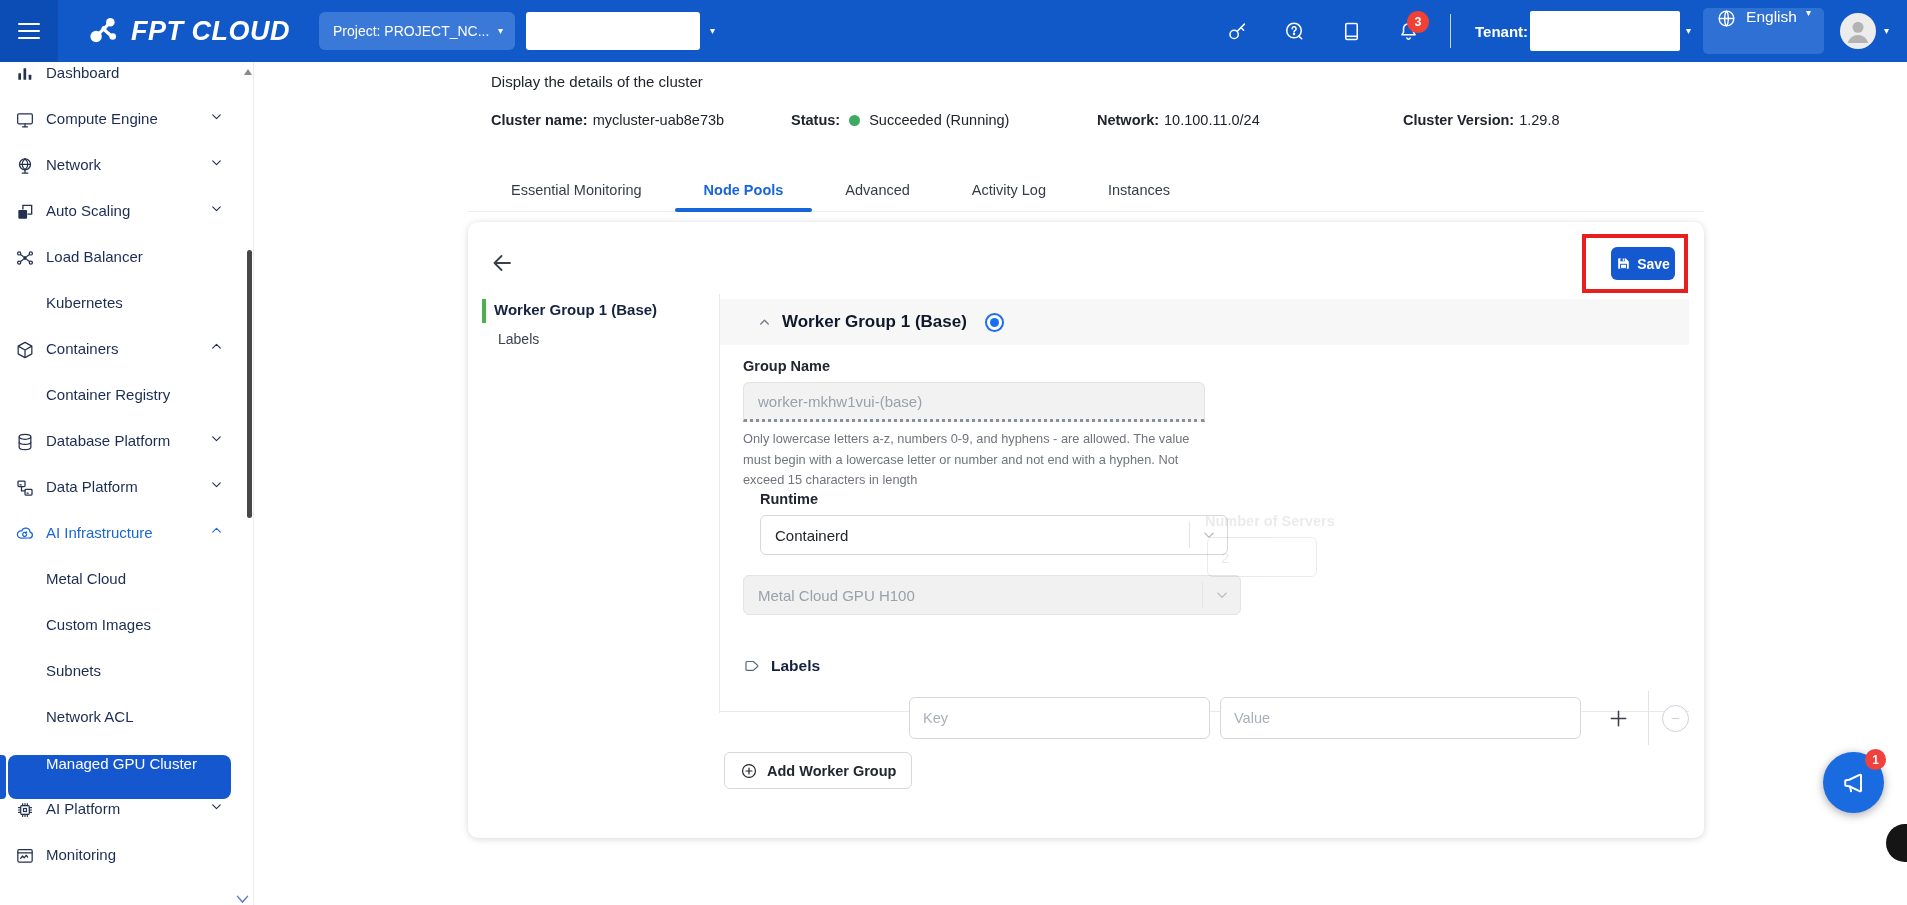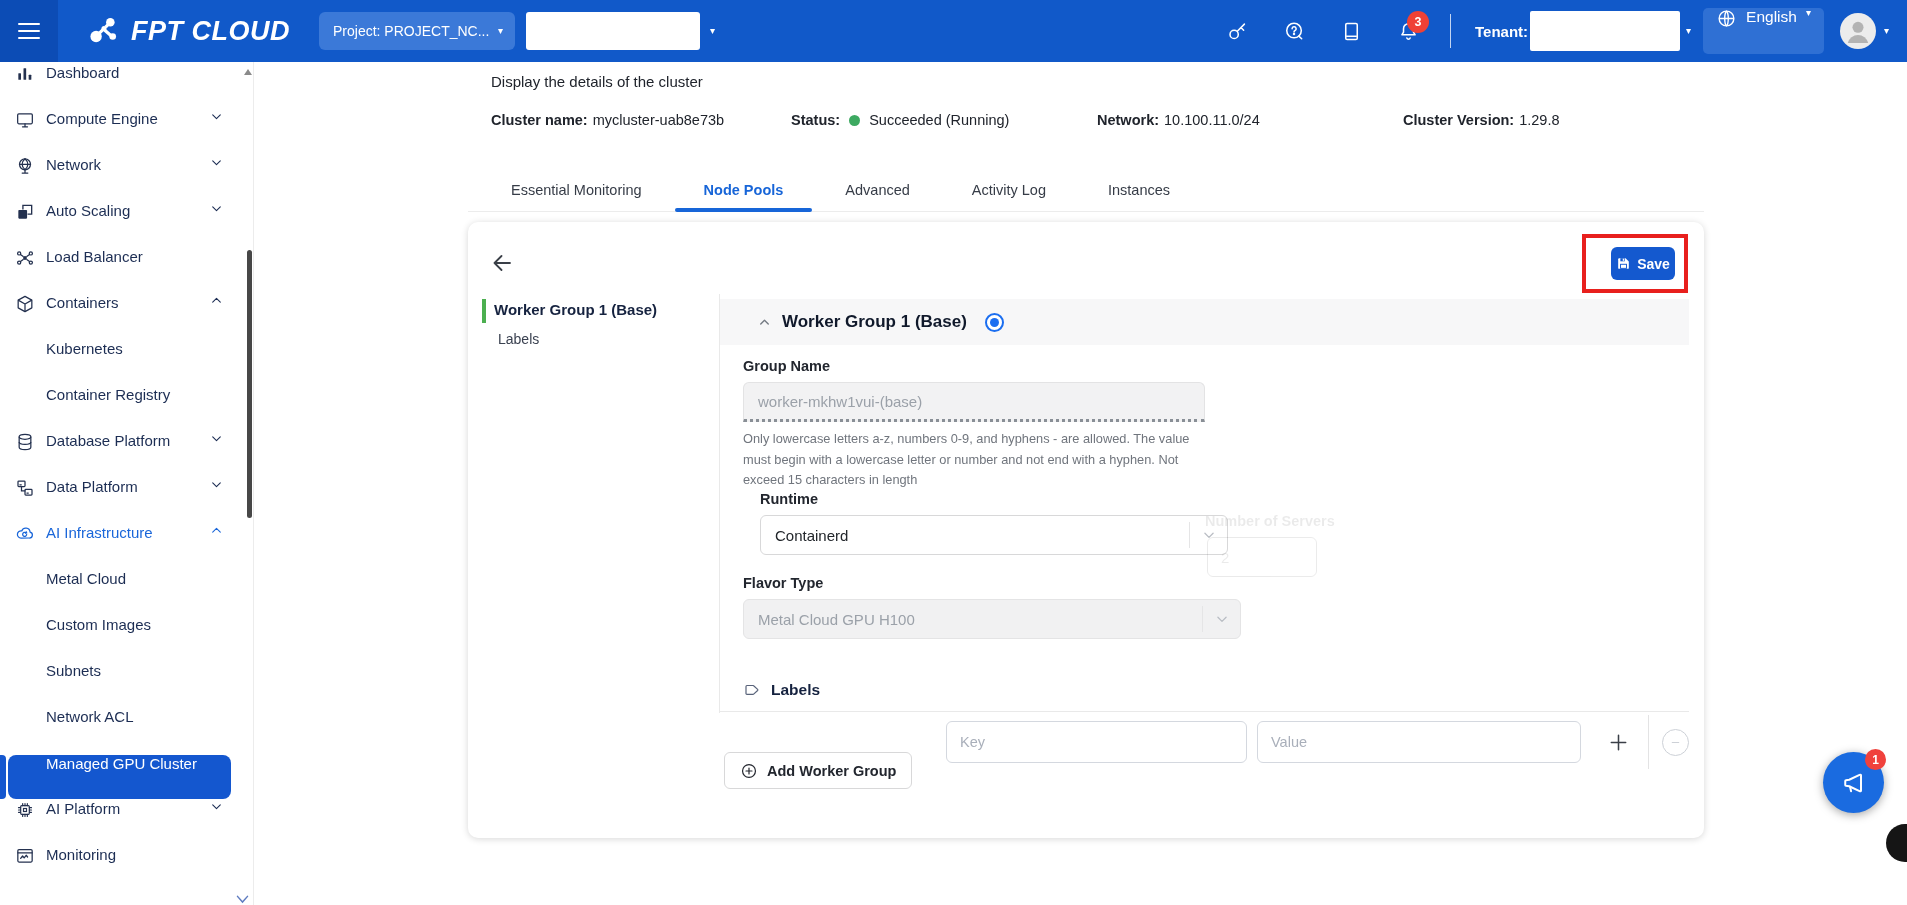--- a/index.html
+++ b/index.html
@@ -127,21 +127,21 @@
                  border-radius:6px; display:flex; align-items:center; padding-left:13px;
                  font-size:15px; color:#000; }
 
   .labels-head { margin-top:42px; display:flex; align-items:center; gap:10px; }
   .labels-title { font-size:15.5px; font-weight:700; color:#15223f; }
   .lab-row { display:flex; align-items:center; margin-top:16px;justify-content:flex-end; }
   .linput { height:42px; border:1px solid #d4d8df; border-radius:6px; padding:0 13px;
             font-size:14.5px; color:#333; font-family:inherit; background:#fff; }
   .linput::placeholder { color:#a9afba; }
   .key-in { width:301px; }
-  .val-in { width:324px; margin-left:10px; }
+  .val-in { width:361px; margin-left:10px; }
   .plus-ic { margin-left:26px; color:#3a3f47; cursor:pointer; background:none; border:none; }
   .lab-div { width:1px; height:54px; background:#e3e3e4; margin-left:18px; }
   .minus-btn { width:27px; height:27px; border-radius:50%; border:1.5px solid #cdd1d7; color:#cdd1d7;
                display:flex; align-items:center; justify-content:center; background:#fff;
                margin-left:13px; cursor:default; }
 
   .add-btn { position:absolute; left:256px; top:530px; height:37px; border:1px solid #d8d8d9;
              border-radius:6px; background:#fff; display:flex; align-items:center; gap:9px;
              padding:0 15px; font-size:14.5px; font-weight:700; color:#22262e; cursor:pointer;
              font-family:inherit; }
@@ -274,32 +274,32 @@
     <svg class="s-ic" viewBox="0 0 24 24" fill="none" stroke="currentColor" stroke-width="1.5">
       <circle cx="12" cy="12" r="2.3" fill="currentColor" stroke="none"></circle>
       <circle cx="5" cy="6.5" r="1.9"></circle>
         <circle cx="19" cy="6.5" r="1.9"></circle>
         <circle cx="5" cy="17.5" r="1.9"></circle>
         <circle cx="19" cy="17.5" r="1.9"></circle>
       <path d="M10.3 10.6L6.6 7.9M13.7 10.6l3.7-2.7M10.3 13.4l-3.7 2.7M13.7 13.4l3.7 2.7"></path>
     </svg>
     <span class="lbl">Load Balancer</span>
   </div>
+  <div class="side-item child">
+    <span class="lbl">Kubernetes</span>
+  </div>
   <div class="side-item">
     <svg class="s-ic" viewBox="0 0 24 24" fill="none" stroke="currentColor" stroke-width="1.5" stroke-linejoin="round">
       <path d="M12 2.8l8.2 4.6v9.2L12 21.2l-8.2-4.6V7.4z"></path>
         <path d="M3.8 7.4L12 12l8.2-4.6M12 12v9.2"></path>
     </svg>
     <span class="lbl">Containers</span>
     <svg class="chev" width="13" height="13" viewBox="0 0 24 24" fill="none" stroke="currentColor" stroke-width="2" stroke-linecap="round" stroke-linejoin="round">
         <path d="M5 15l7-7 7 7"></path>
       </svg>
-  </div>
-  <div class="side-item child">
-    <span class="lbl">Kubernetes</span>
   </div>
   <div class="side-item child">
     <span class="lbl">Container Registry</span>
   </div>
   <div class="side-item">
     <svg class="s-ic" viewBox="0 0 24 24" fill="none" stroke="currentColor" stroke-width="1.5">
       <ellipse cx="12" cy="5.8" rx="7" ry="2.9"></ellipse>
         <path d="M5 5.8v6.2c0 1.6 3.1 2.9 7 2.9s7-1.3 7-2.9V5.8"></path>
         <path d="M5 12v6.2c0 1.6 3.1 2.9 7 2.9s7-1.3 7-2.9V12"></path>
     </svg>
@@ -475,21 +475,20 @@
               <span class="sel-chev">
                 <svg width="14" height="14" viewBox="0 0 24 24" fill="none" stroke="currentColor" stroke-width="2.2" stroke-linecap="round" stroke-linejoin="round">
                     <path d="M5 9l7 7 7-7"></path>
                   </svg>
               </span>
             </div>
           </div>
         </div>
 
         <div class="row2">
-          <label class="flabel">Flavor Type</label>
           <div class="select disabled flavor">
             <span>Metal Cloud GPU H100</span>
             <span class="sel-chev">
               <svg width="14" height="14" viewBox="0 0 24 24" fill="none" stroke="currentColor" stroke-width="2.2" stroke-linecap="round" stroke-linejoin="round">
                   <path d="M5 9l7 7 7-7"></path>
                 </svg>
             </span>
           </div>
         </div>
 

